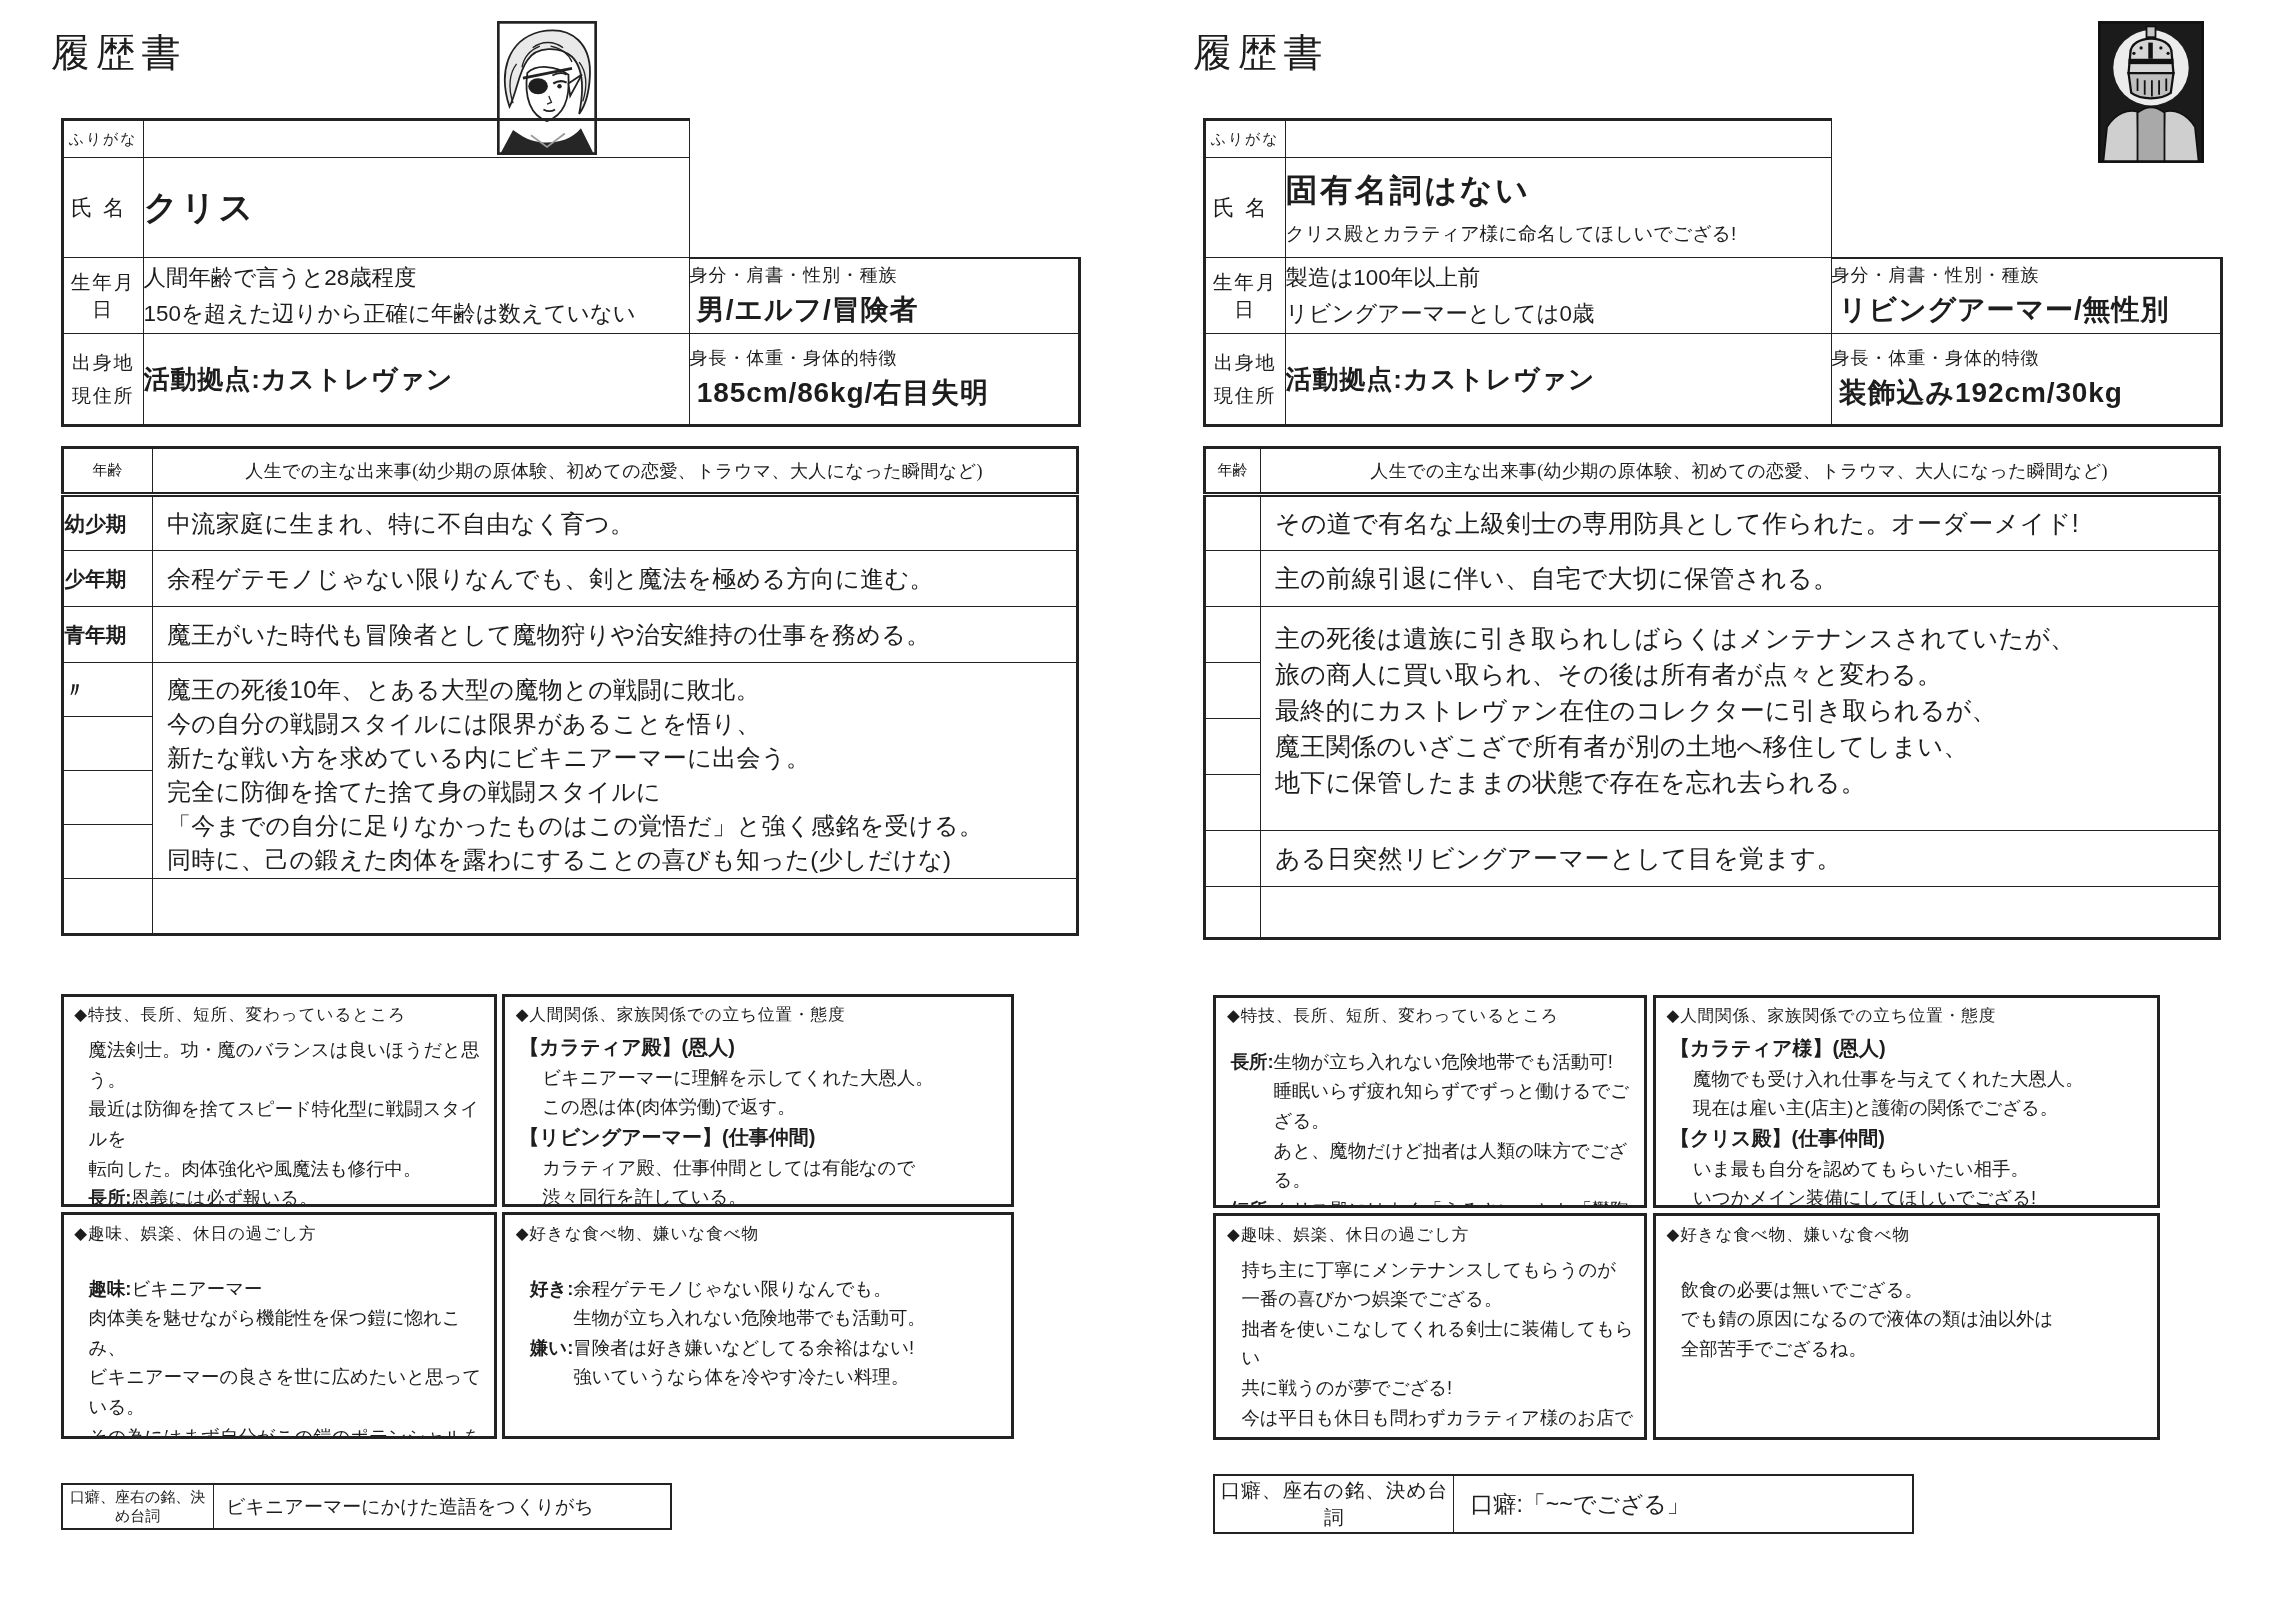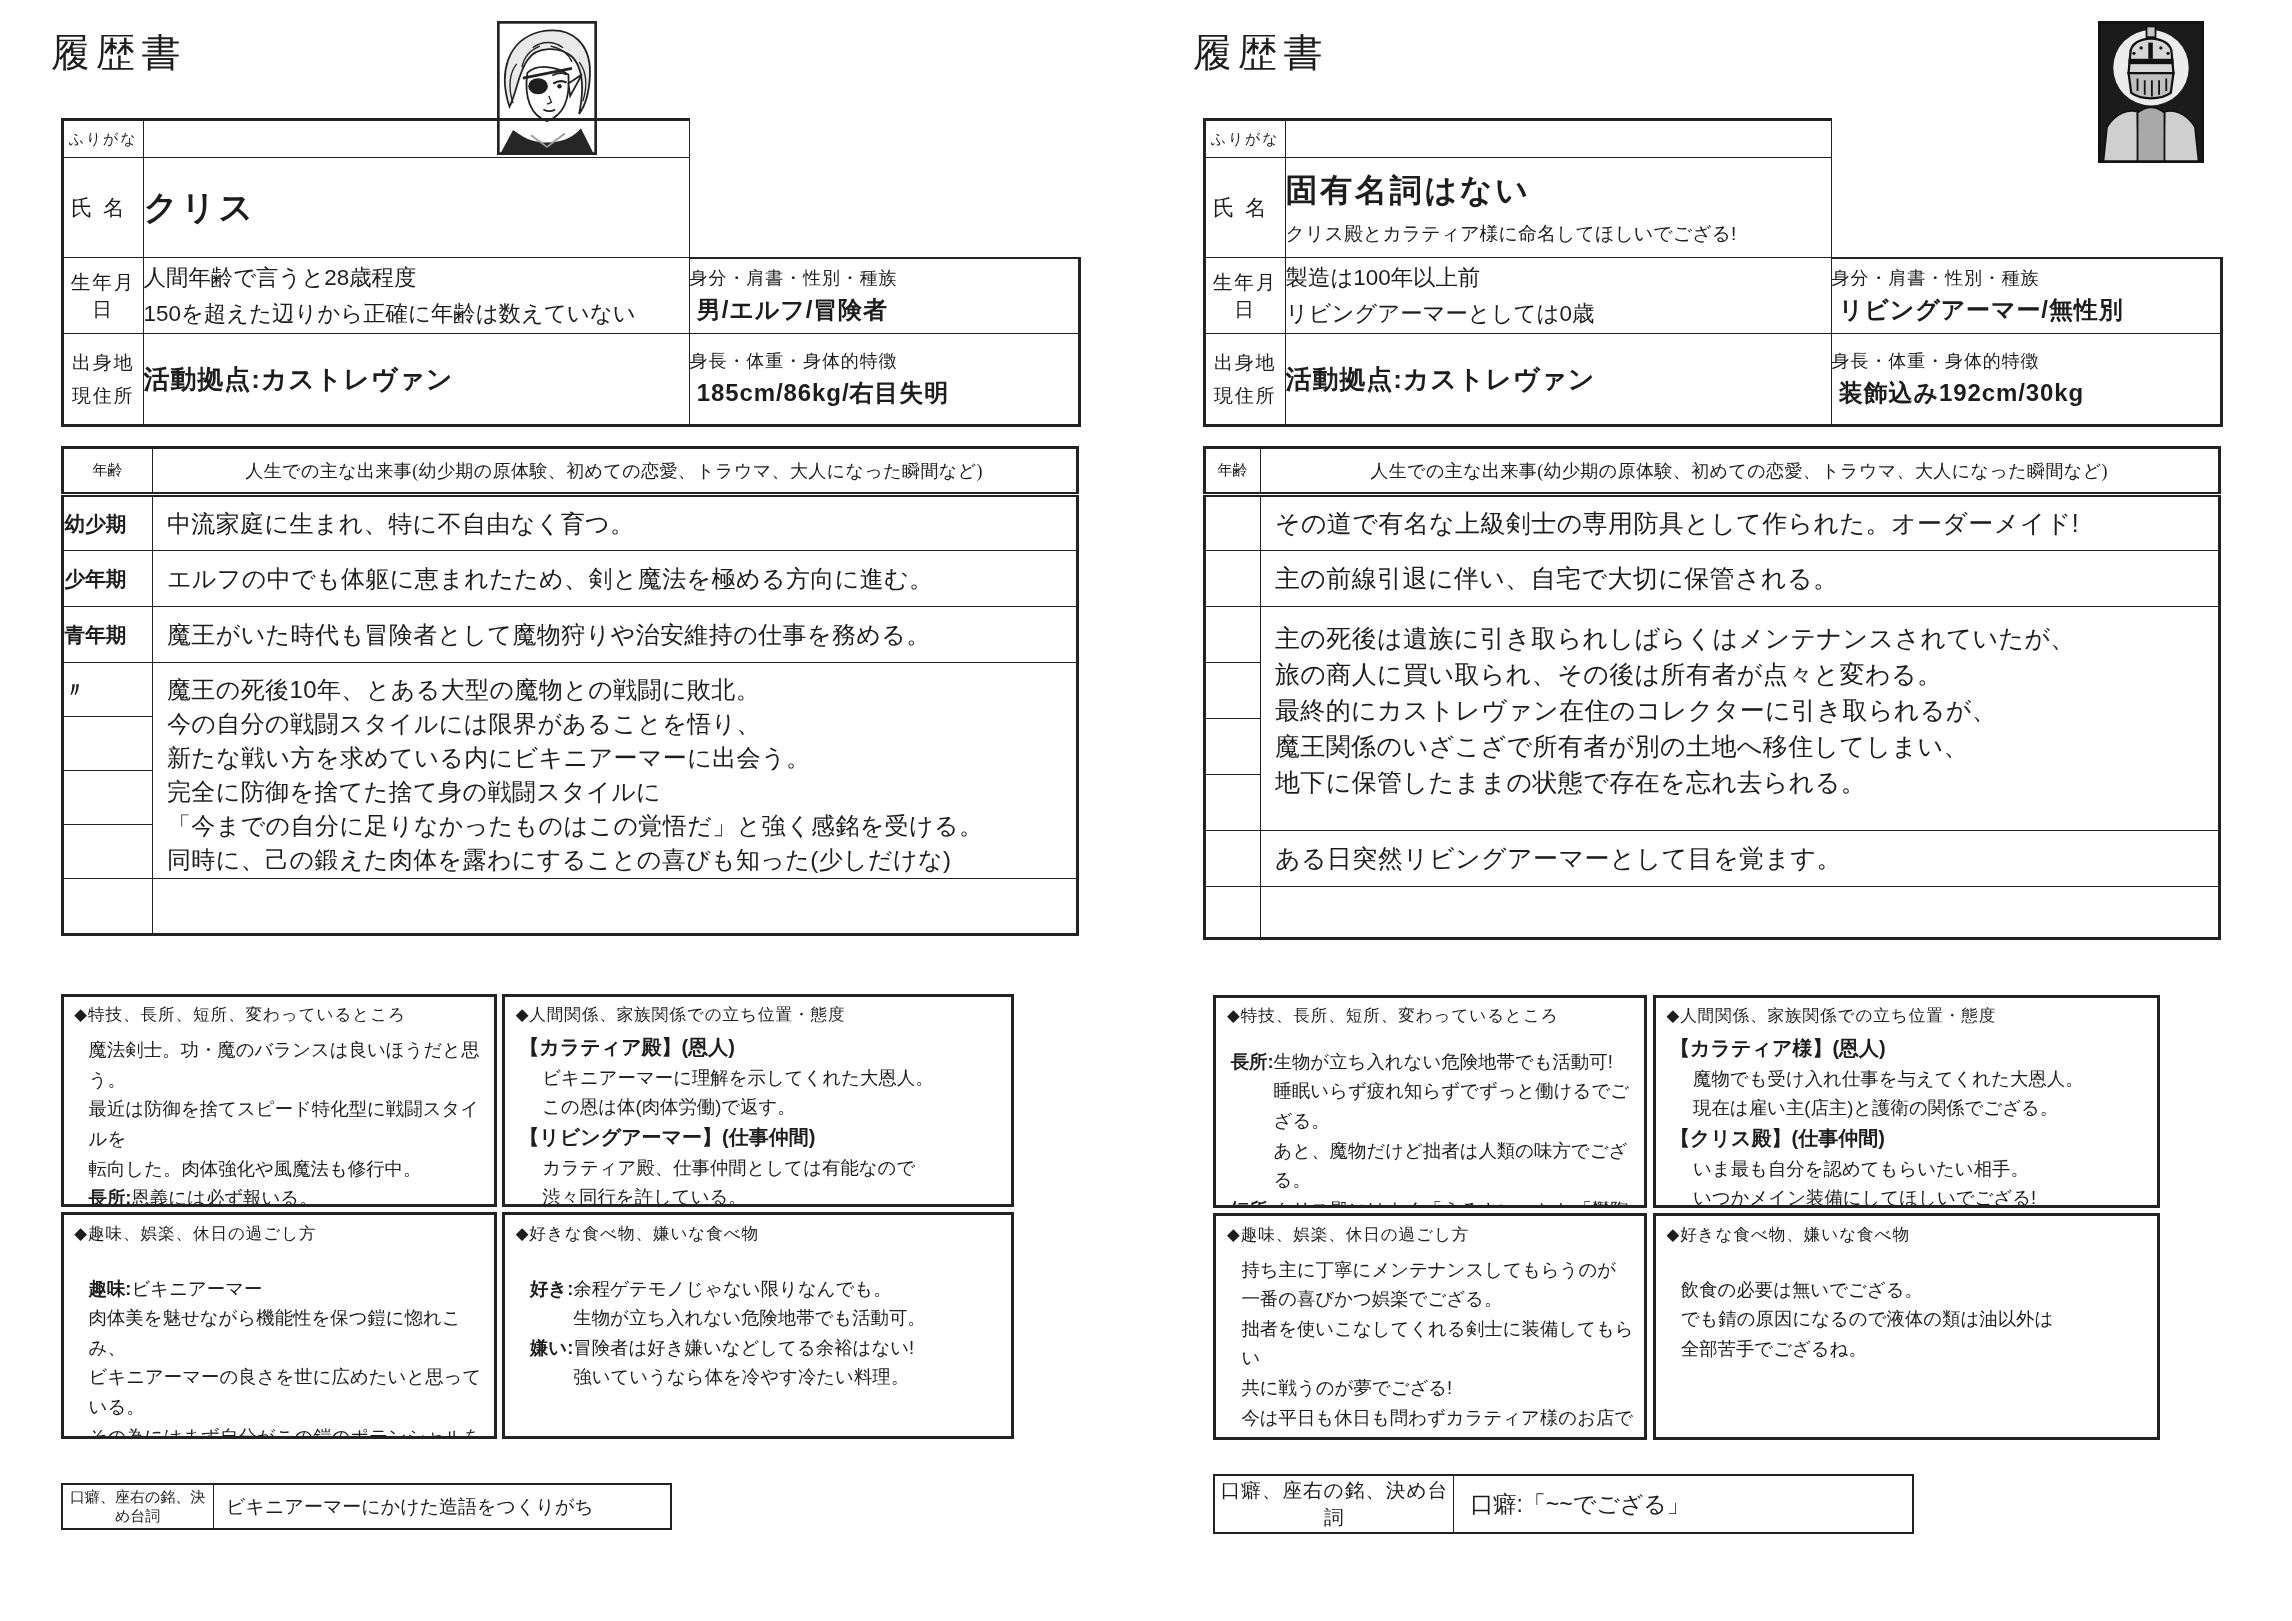--- a/index.html
+++ b/index.html
@@ -43,21 +43,21 @@
   .lbl.birth{font-size:19.7px;letter-spacing:1.8px;}
   .lbl.origin{font-size:19px;line-height:33px;letter-spacing:1.8px;text-align:center;}
   .val{padding-left:27px;}
   .nmain{font-size:34px;font-weight:700;letter-spacing:2.7px;}
   .s2 .nmain{font-size:32px;}
   .nnote{font-size:19px;margin-top:8px;letter-spacing:0;}
   .vbirth{font-size:22.4px;line-height:36px;}
   .vorigin{font-size:26px;font-weight:600;letter-spacing:0.9px;}
   .side{vertical-align:top;padding:6.3px 0 0 10.7px;}
   .side-lbl{font-size:18px;letter-spacing:0.9px;}
-  .side-val{font-size:24px;font-weight:700;margin-top:4px;padding-left:7.2px;letter-spacing:0.9px;}
+  .side-val{font-size:28px;font-weight:700;margin-top:4px;padding-left:7.2px;letter-spacing:0.9px;}
 
   
   .hist{position:absolute;left:11.6px;top:425px;width:1018px;
         border:3.6px solid #222;border-collapse:collapse;table-layout:fixed;}
   .s1 .hist col.hc-age{width:90px;}
   .s2 .hist col.hc-age{width:56px;}
   .hist td{border:1.8px solid #222;vertical-align:middle;overflow:hidden;}
   .hist tr.hh td{border-bottom:5.4px double #222;}
   tr.r53{height:47px;} tr.r62{height:56px;} tr.r60{height:54px;} tr.r58{height:52px;}
   .age-h{font-size:15px;text-align:center;}
@@ -169,21 +169,21 @@
         <tr class="hh r53">
       <td class="age-h serif">年齢</td>
       <td class="ev-h serif">人生での主な出来事(幼少期の原体験、初めての恋愛、トラウマ、大人になった瞬間など)</td>
     </tr>
     <tr class="r62">
       <td class="age sans">幼少期</td>
       <td class="ev sans">中流家庭に生まれ、特に不自由なく育つ。</td>
     </tr>
     <tr class="r62">
       <td class="age sans">少年期</td>
-      <td class="ev sans">エルフの中でも体躯に恵まれたため、剣と魔法を極める方向に進む。</td>
+      <td class="ev sans">余程ゲテモノじゃない限りなんでも、剣と魔法を極める方向に進む。</td>
     </tr>
     <tr class="r62">
       <td class="age sans">青年期</td>
       <td class="ev sans">魔王がいた時代も冒険者として魔物狩りや治安維持の仕事を務める。</td>
     </tr>
     <tr class="r60">
       <td class="age sans">〃</td>
       <td class="ev tall sans pre" rowspan="4">魔王の死後10年、とある大型の魔物との戦闘に敗北。
 今の自分の戦闘スタイルには限界があることを悟り、
 新たな戦い方を求めている内にビキニアーマーに出会う。

